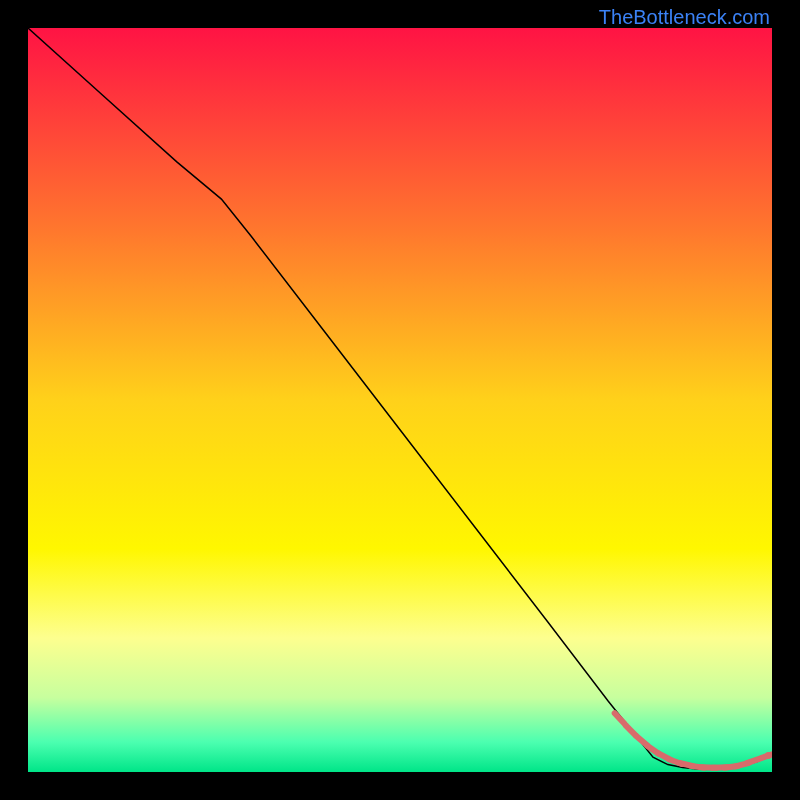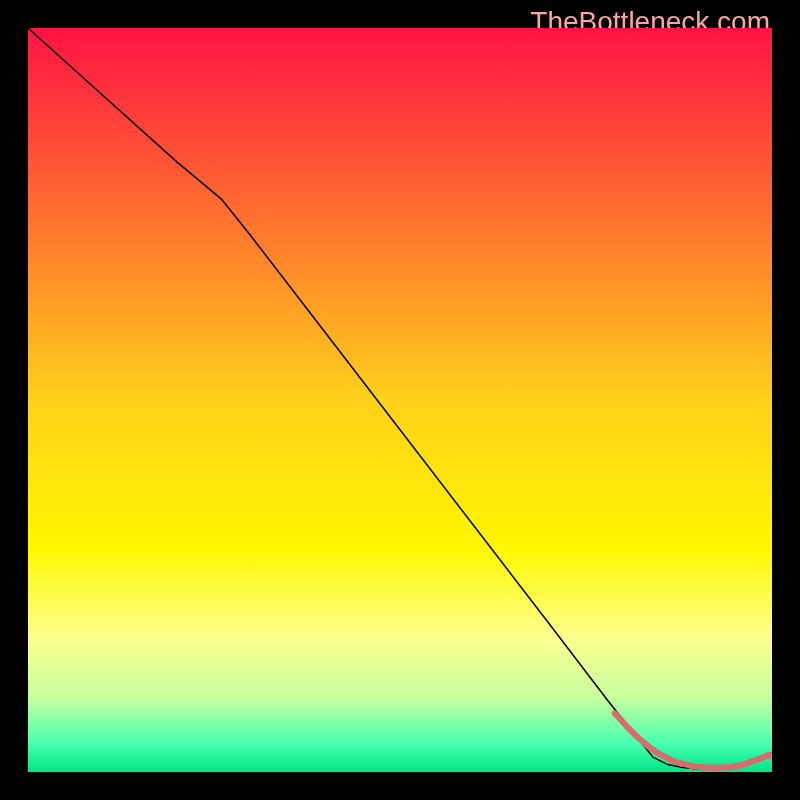--- a/index.html
+++ b/index.html
@@ -21,22 +21,22 @@
     position: absolute;
     left: 28px;
     top: 28px;
     width: 744px;
     height: 744px;
   }
   #attribution {
     position: absolute;
     top: 6px;
     right: 30px;
-    color: #fca5a5;
-    font-size: 28px;
+    color: #3b82f6;
+    font-size: 20px;
     letter-spacing: 0px;
     text-align: center;
   }
   svg { display: block; }
 </style>
 </head>
 <body>
 
 <div id="stage">
   <div id="attribution">TheBottleneck.com</div>

